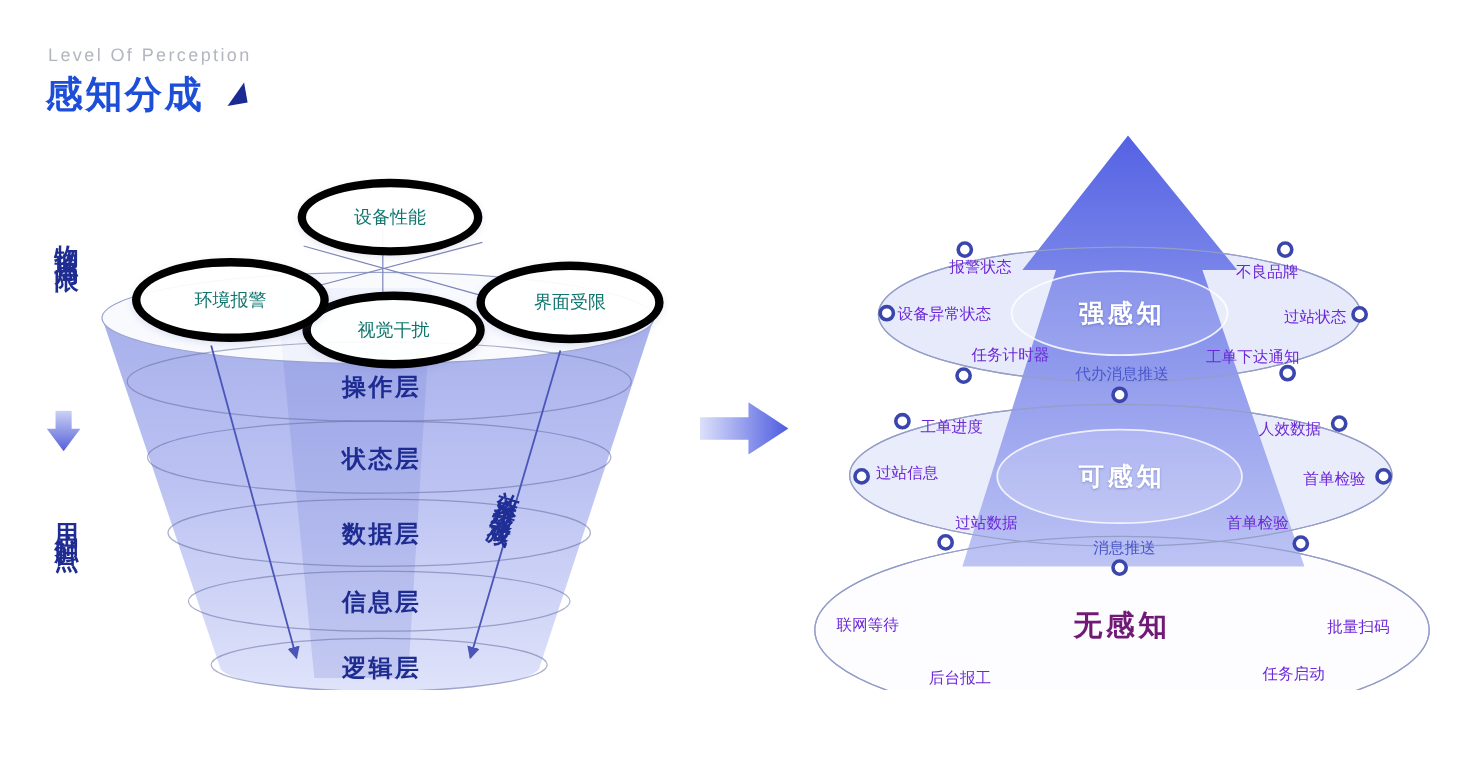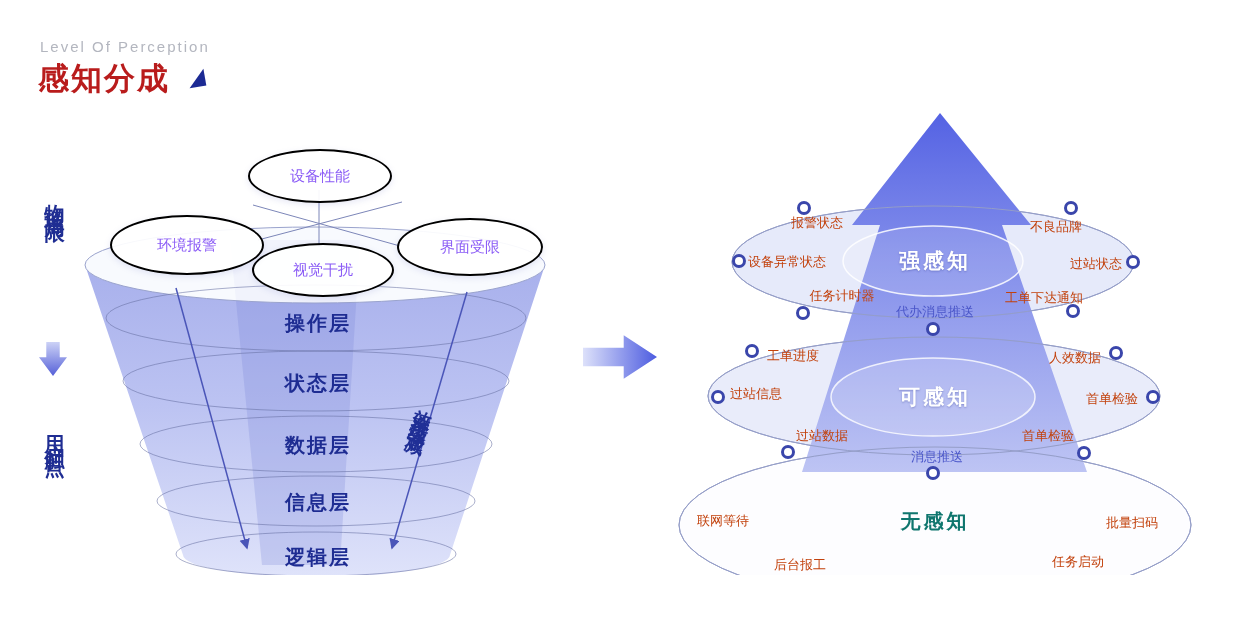--- a/index.html
+++ b/index.html
@@ -4,39 +4,39 @@
 <style>
   html,body{margin:0;padding:0;background:#ffffff;}
   #stage{
     position:relative;width:1234px;height:575px;background:#ffffff;overflow:hidden;
     font-family:"Liberation Sans","DejaVu Sans",sans-serif;
   }
   .abs{position:absolute;}
   .ctr{transform:translate(-50%,-50%);white-space:nowrap;}
   
   .subtitle{left:40px;top:38px;font-size:15px;letter-spacing:2px;color:#b3b6bf;}
-  .title{left:38px;top:58px;font-size:31px;font-weight:bold;color:#b91c1c;letter-spacing:2px;}
+  .title{left:38px;top:58px;font-size:31px;font-weight:bold;color:#1d4ed8;letter-spacing:2px;}
   .title-marker{left:188px;top:70px;width:0;height:0;border-bottom:17px solid #1c2a94;border-left:17px solid transparent;transform:rotate(-10deg);}
   
   .vlabel{writing-mode:vertical-rl;text-orientation:upright;font-size:20px;font-weight:bold;color:#1f2d93;letter-spacing:7px;}
   .vlabel-top{left:42px;top:188px;}
   .vlabel-bottom{left:42px;top:420px;}
   .down-arrow{left:39px;top:342px;width:28px;height:34px;background:linear-gradient(180deg,#ccd2f6,#5560d8);clip-path:polygon(26% 0,74% 0,74% 45%,100% 45%,50% 100%,0 45%,26% 45%);}
   
-  .bubble{background:rgba(255,255,255,.93);border:2px solid #000000;border-radius:50%;display:flex;align-items:center;justify-content:center;color:#8b5cf6;font-size:15px;box-shadow:0 2px 6px rgba(120,130,200,.18);}
+  .bubble{background:rgba(255,255,255,.93);border:7px solid #000000;border-radius:50%;display:flex;align-items:center;justify-content:center;color:#0f766e;font-size:15px;box-shadow:0 2px 6px rgba(120,130,200,.18);}
   
   .layer-label{font-size:20px;font-weight:bold;color:#1e2c92;letter-spacing:2px;}
   .slope-note{left:412px;top:396px;writing-mode:vertical-rl;text-orientation:upright;font-size:19px;font-weight:bold;color:#202f96;letter-spacing:5px;transform:rotate(17deg);}
   
   .flow-arrow{left:583px;top:331px;width:74px;height:52px;background:linear-gradient(90deg,#dde1fa,#4d5ce0);clip-path:polygon(0 32%,55% 32%,55% 8%,100% 50%,55% 92%,55% 68%,0 68%);}
   
-  .rlabel{font-size:13px;color:#c2410c;}
+  .rlabel{font-size:13px;color:#6d28d9;}
   .rlabel-onbeam{color:#4a56c9;}
   .level-strong,.level-mid{font-size:21px;font-weight:bold;color:#ffffff;letter-spacing:3px;text-shadow:0 1px 2px rgba(40,50,140,.35);}
-  .level-none{font-size:20px;font-weight:bold;color:#0f766e;letter-spacing:3px;}
+  .level-none{font-size:24px;font-weight:bold;color:#701a75;letter-spacing:3px;}
 </style>
 </head>
 <body>
 
 <div id="stage">
 
   <div class="abs subtitle">Level Of Perception</div>
   <div class="abs title">感知分成</div>
   <div class="abs title-marker"></div>
 

